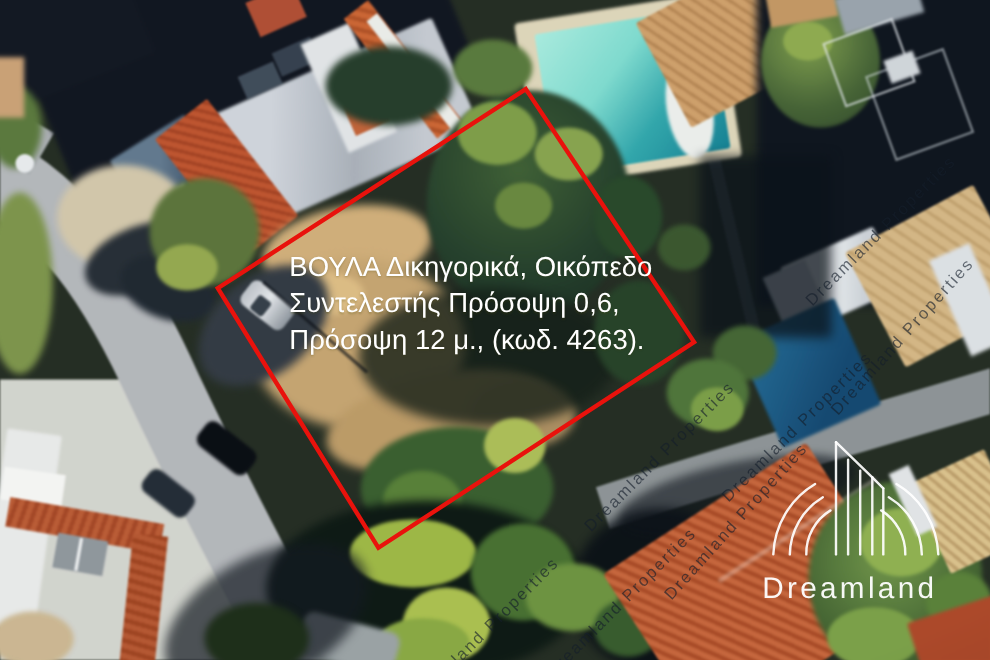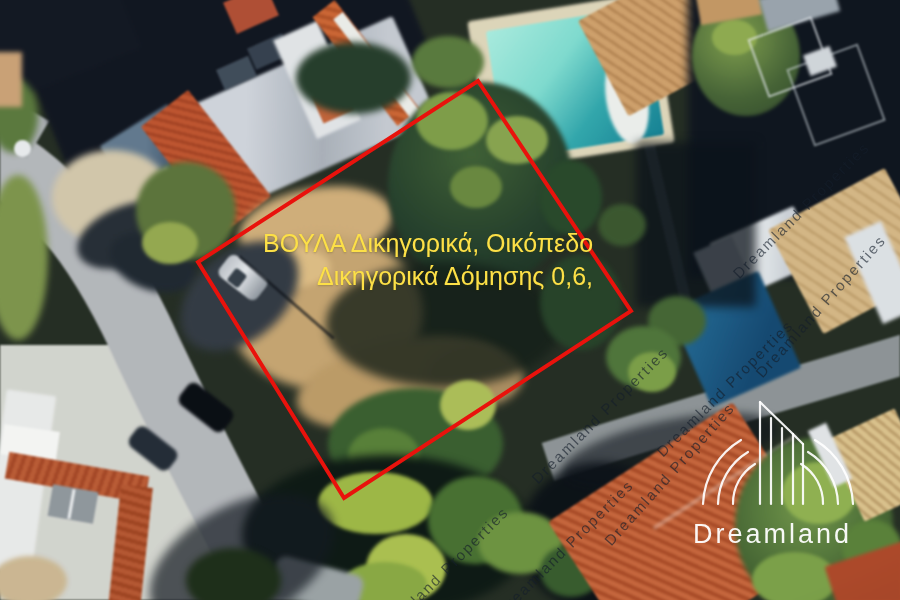--- a/index.html
+++ b/index.html
@@ -7,22 +7,22 @@
     font-family:"Liberation Sans",sans-serif;}
   
   #photo{position:absolute;inset:0;filter:blur(1.1px) saturate(1.08) contrast(1.03);}
   .b{position:absolute;display:block;}
   .e{border-radius:50%;}
   #photo svg.roads{position:absolute;left:0;top:0;}
   #vignette{position:absolute;inset:0;background:radial-gradient(140% 120% at 45% 40%,rgba(0,0,0,0) 58%,rgba(4,9,14,.28) 100%);}
   
   #outline-svg{position:absolute;left:0;top:0;pointer-events:none;}
   #outline-svg polygon{fill:none;stroke:#e9120c;stroke-width:4;stroke-linejoin:miter;}
-  #annotation{position:absolute;left:263px;top:227px;color:#fde047;font-size:25px;line-height:33px;
-    text-shadow:0 1px 2px rgba(70,70,0,.28);white-space:nowrap;text-align:right;}
+  #annotation{position:absolute;left:263px;top:227px;color:#ffffff;font-size:25px;line-height:33px;
+    text-shadow:0 1px 2px rgba(70,70,0,.28);white-space:nowrap;}
   .wm{position:absolute;white-space:nowrap;font-size:15px;letter-spacing:2px;
     color:rgba(21,30,43,.63);transform:translate(-50%,-50%) rotate(-45deg);}
   .wm span{margin:0 20px;}
   #wm-c1{transform:translate(-50%,-50%) rotate(-48deg);}
   #logo{position:absolute;left:693px;top:388px;width:195px;text-align:left;color:rgba(255,255,255,.95);}
   #logo-name{font-size:27px;letter-spacing:3px;margin-top:2px;}
   #logo-tagline{font-size:16px;letter-spacing:4px;margin-top:7px;color:rgba(255,255,255,.88);}
 </style>
 </head>
 <body>
@@ -164,21 +164,22 @@
   </div>
   <div class="wm" id="wm-c1" style="left:745px;top:390px;">
     <span>Dreamland Properties</span><span>Dreamland Properties</span>
   </div>
   <div class="wm" id="wm-c2" style="left:801px;top:210px;">
     <span>Dreamland Properties</span>
   </div>
 
   <div id="annotation">
     <div>ΒΟΥΛΑ Δικηγορικά, Οικόπεδο</div>
-    <div>Δικηγορικά Δόμησης 0,6,</div>
+    <div>Συντελεστής Πρόσοψη 0,6,</div>
+    <div>Πρόσοψη 12 μ., (κωδ. 4263).</div>
   </div>
 
   <div id="logo">
     <svg width="170" height="125" viewBox="0 0 170 125">
       <g stroke="rgba(255,255,255,0.92)" stroke-width="2.2" fill="none" stroke-linecap="round">
         <path d="M10,116 A78,78 0 0 1 48,52"></path>
         <path d="M25,116 A62,62 0 0 1 55,64"></path>
         <path d="M40,116 A46,46 0 0 1 62,76"></path>
         <path d="M160,116 A78,78 0 0 0 122,52"></path>
         <path d="M145,116 A62,62 0 0 0 115,64"></path>

